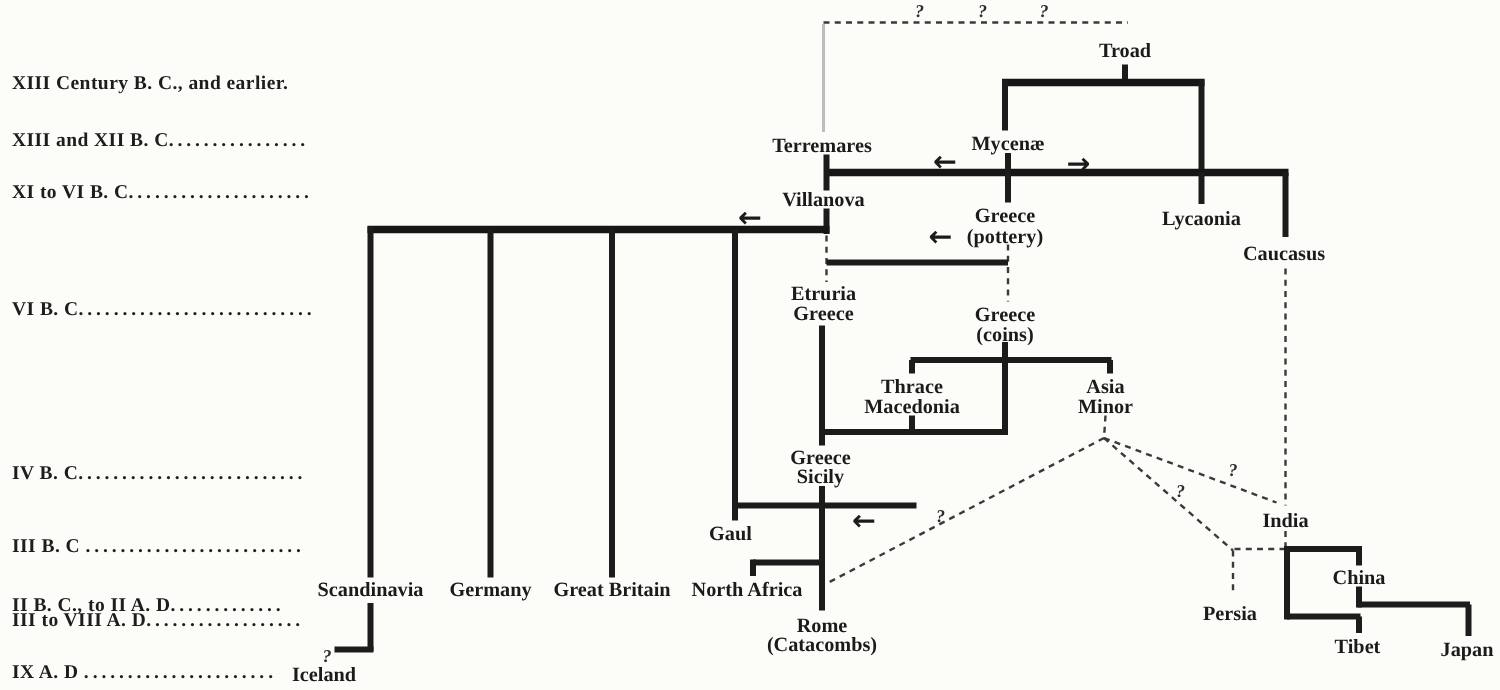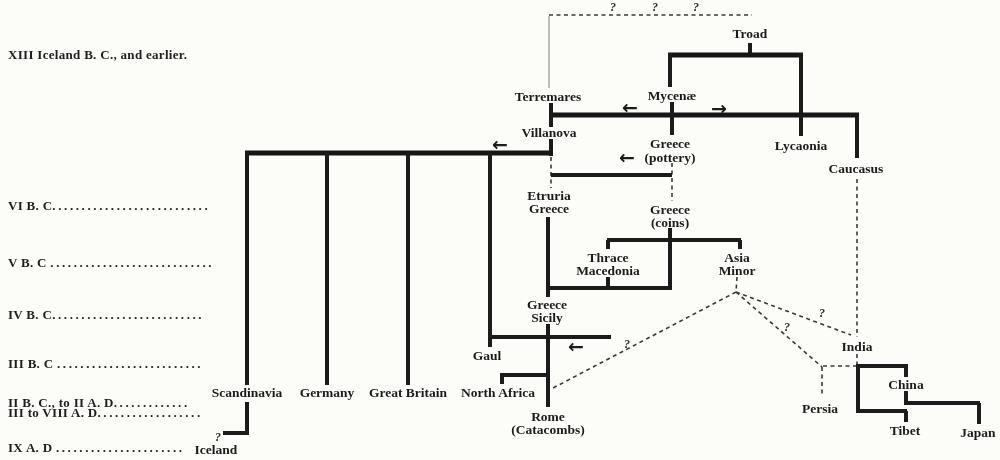--- a/index.html
+++ b/index.html
@@ -15,23 +15,24 @@
   .faint{stroke:#bdbdbd;stroke-width:2;fill:none;}
   .nlabel{font-family:"Liberation Serif", serif;font-size:13.5px;font-weight:700;fill:#1b1b1b;}
   .qmark{font-family:"Liberation Serif", serif;font-size:12px;font-weight:700;font-style:italic;fill:#2d2d2d;}
   .arrow{font-family:"DejaVu Sans", sans-serif;font-size:19px;font-weight:700;fill:#1b1b1b;}
 </style>
 </head>
 <body>
 
 <div class="stage">
 
-  <div class="trow" style="top:47px"><span>XIII Iceland B. C., and earlier.</span><span class="leader"></span></div>
+  <div class="trow" style="top:47px"><span>XIII Century B. C., and earlier.</span><span class="leader"></span></div>
+  <div class="trow" style="top:85px"><span>XIII and XII B. C</span><span class="leader">................</span></div>
+  <div class="trow" style="top:120px"><span>XI to VI B. C</span><span class="leader">.....................</span></div>
   <div class="trow" style="top:198px"><span>VI B. C</span><span class="leader">...........................</span></div>
-  <div class="trow" style="top:255px"><span>V B. C </span><span class="leader">............................</span></div>
   <div class="trow" style="top:307px"><span>IV B. C</span><span class="leader">..........................</span></div>
   <div class="trow" style="top:356px"><span>III B. C </span><span class="leader">.........................</span></div>
   <div class="trow" style="top:395px"><span>II B. C., to II A. D</span><span class="leader">.............</span></div>
   <div class="trow" style="top:405px"><span>III to VIII A. D</span><span class="leader">..................</span></div>
   <div class="trow" style="top:440px"><span>IX A. D </span><span class="leader">......................</span></div>
 
   <svg width="1000" height="460" viewBox="0 0 1000 460">
 
     <g>
       <line class="dash" x1="549" y1="15" x2="752" y2="15"></line>

